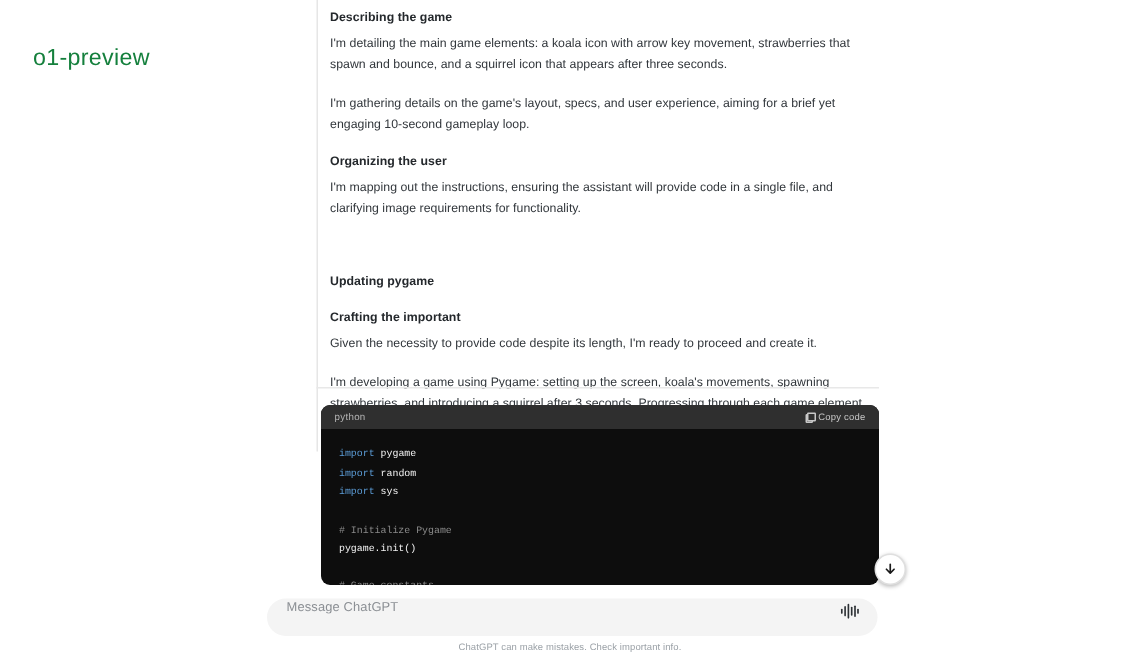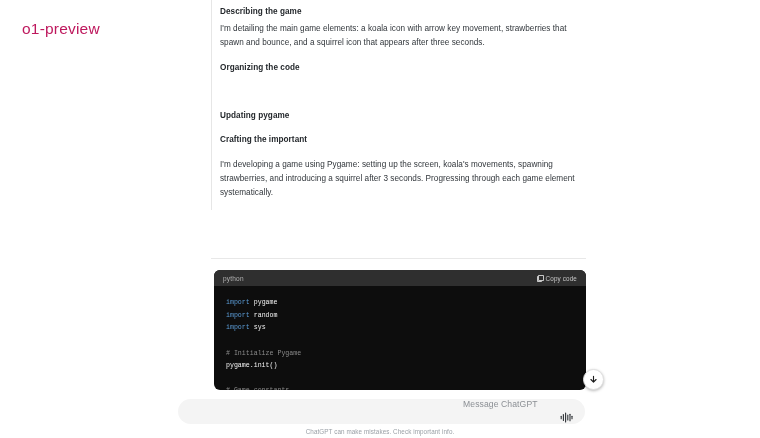--- a/index.html
+++ b/index.html
@@ -14,24 +14,24 @@
     overflow: hidden;
     font-family: "Liberation Sans", sans-serif;
     color: #2d3135;
     -webkit-font-smoothing: antialiased;
   }
 
   
   .model-label {
     position: absolute;
     left: 22px;
-    top: 20px;
+    top: 30px;
     font-size: 15.5px;
     letter-spacing: 0.2px;
-    color: #be185d;
+    color: #15803d;
     font-weight: 400;
     white-space: nowrap;
   }
 
   
   .conversation {
     position: absolute;
     left: 211px;
     top: 0px;
     width: 375px;
@@ -177,24 +177,23 @@
   
   .composer {
     position: absolute;
     left: 178px;
     top: 399px;
     width: 407px;
     height: 25px;
     background: #f4f4f4;
     border-radius: 14px;
     display: flex;
-    align-items: flex-end;
+    align-items: flex-start;
     padding: 0 11px 0 13px;
     box-sizing: border-box;
-    flex-direction: column;
   }
   .composer-input {
     flex: 1;
     border: none;
     outline: none;
     background: transparent;
     font-family: "Liberation Sans", sans-serif;
     font-size: 8.6px;
     color: #2d3135;
     letter-spacing: 0.1px;
@@ -232,29 +231,32 @@
 
 <div class="conversation">
 
   <div class="reasoning">
     <div class="reasoning-inner">
       <div class="step">
         <div class="step-title">Describing the game</div>
         <div class="step-body">I'm detailing the main game elements: a koala icon with arrow key movement, strawberries that spawn and bounce, and a squirrel icon that appears after three seconds.</div>
       </div>
       <div class="step">
-      </div>
-      <div class="step">
-        <div class="step-title">Organizing the code</div>
+        <div class="step-body">I'm gathering details on the game's layout, specs, and user experience, aiming for a brief yet engaging 10-second gameplay loop.</div>
+      </div>
+      <div class="step">
+        <div class="step-title">Organizing the user</div>
+        <div class="step-body">I'm mapping out the instructions, ensuring the assistant will provide code in a single file, and clarifying image requirements for functionality.</div>
       </div>
       <div class="step title-only">
         <div class="step-title">Updating pygame</div>
       </div>
       <div class="step">
         <div class="step-title">Crafting the important</div>
+        <div class="step-body">Given the necessity to provide code despite its length, I'm ready to proceed and create it.</div>
       </div>
       <div class="step">
         <div class="step-body">I'm developing a game using Pygame: setting up the screen, koala's movements, spawning strawberries, and introducing a squirrel after 3 seconds. Progressing through each game element systematically.</div>
       </div>
     </div>
   </div>
 
   <div class="reasoning-divider"></div>
 
   <div class="codeblock">

